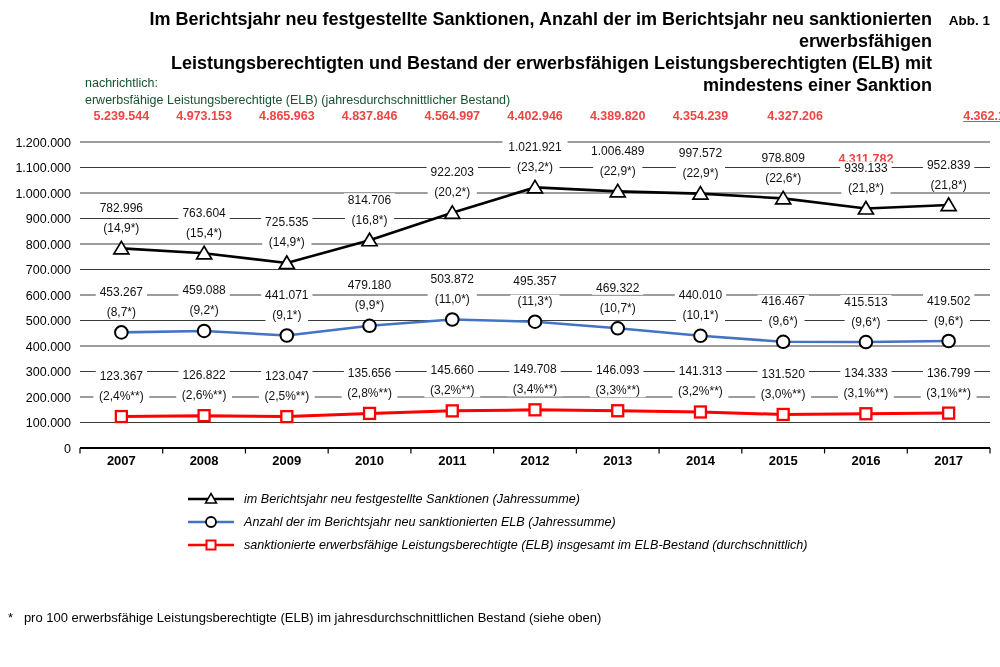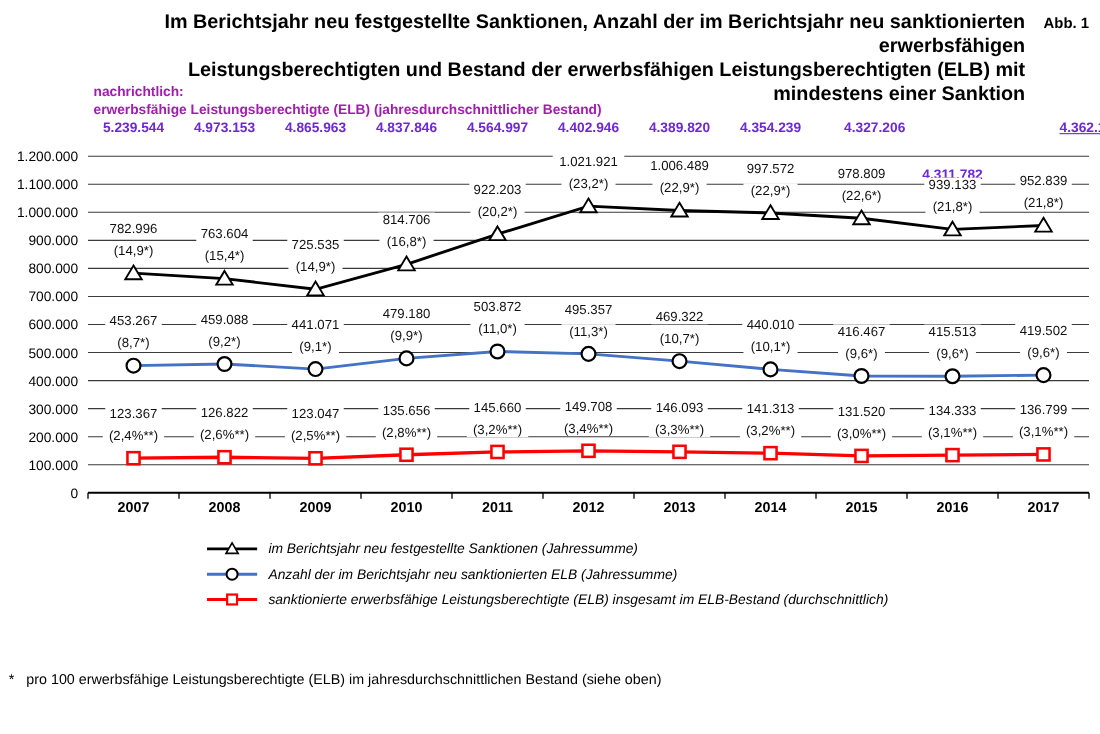--- a/index.html
+++ b/index.html
@@ -1,23 +1,23 @@
 <!DOCTYPE html>
 <html><head>
 <meta charset="utf-8">
 <style>
   html,body{margin:0;padding:0;background:#fff;}
   .page{position:relative;width:1000px;height:667px;background:#ffffff;
         font-family:"Liberation Sans",sans-serif;color:#000;overflow:hidden;}
   .title-block{position:absolute;top:8px;left:88px;width:844px;text-align:right;
         font-weight:bold;font-size:18px;line-height:22px;}
   .abb-label{position:absolute;top:13px;right:10px;font-weight:bold;font-size:13.5px;}
-  .note-block{position:absolute;left:85px;top:75px;font-weight:bold;font-size:12.5px;
-        line-height:16.5px;color:#a21caf;}
-  .elb-row span{position:absolute;top:0;transform:translateX(-50%);color:#6d28d9;
+  .note-block{position:absolute;left:85px;top:75px;font-weight:normal;font-size:12.5px;
+        line-height:16.5px;color:#14532d;}
+  .elb-row span{position:absolute;top:0;transform:translateX(-50%);color:#ef4444;
         font-weight:bold;font-size:12.5px;white-space:nowrap;}
   .elb-row{position:absolute;left:0;top:109px;width:1000px;height:16px;}
   .chart-svg{position:absolute;left:0;top:0;width:1000px;height:478px;}
   .legend{position:absolute;left:188px;top:487px;font-style:italic;}
   .legend-row{display:flex;align-items:center;height:23px;}
   .legend-label{margin-left:10px;font-size:12.6px;white-space:nowrap;}
   .footnotes{position:absolute;left:8px;top:565px;font-size:13px;line-height:21px;white-space:pre;}
 </style>
 </head>
 <body>

